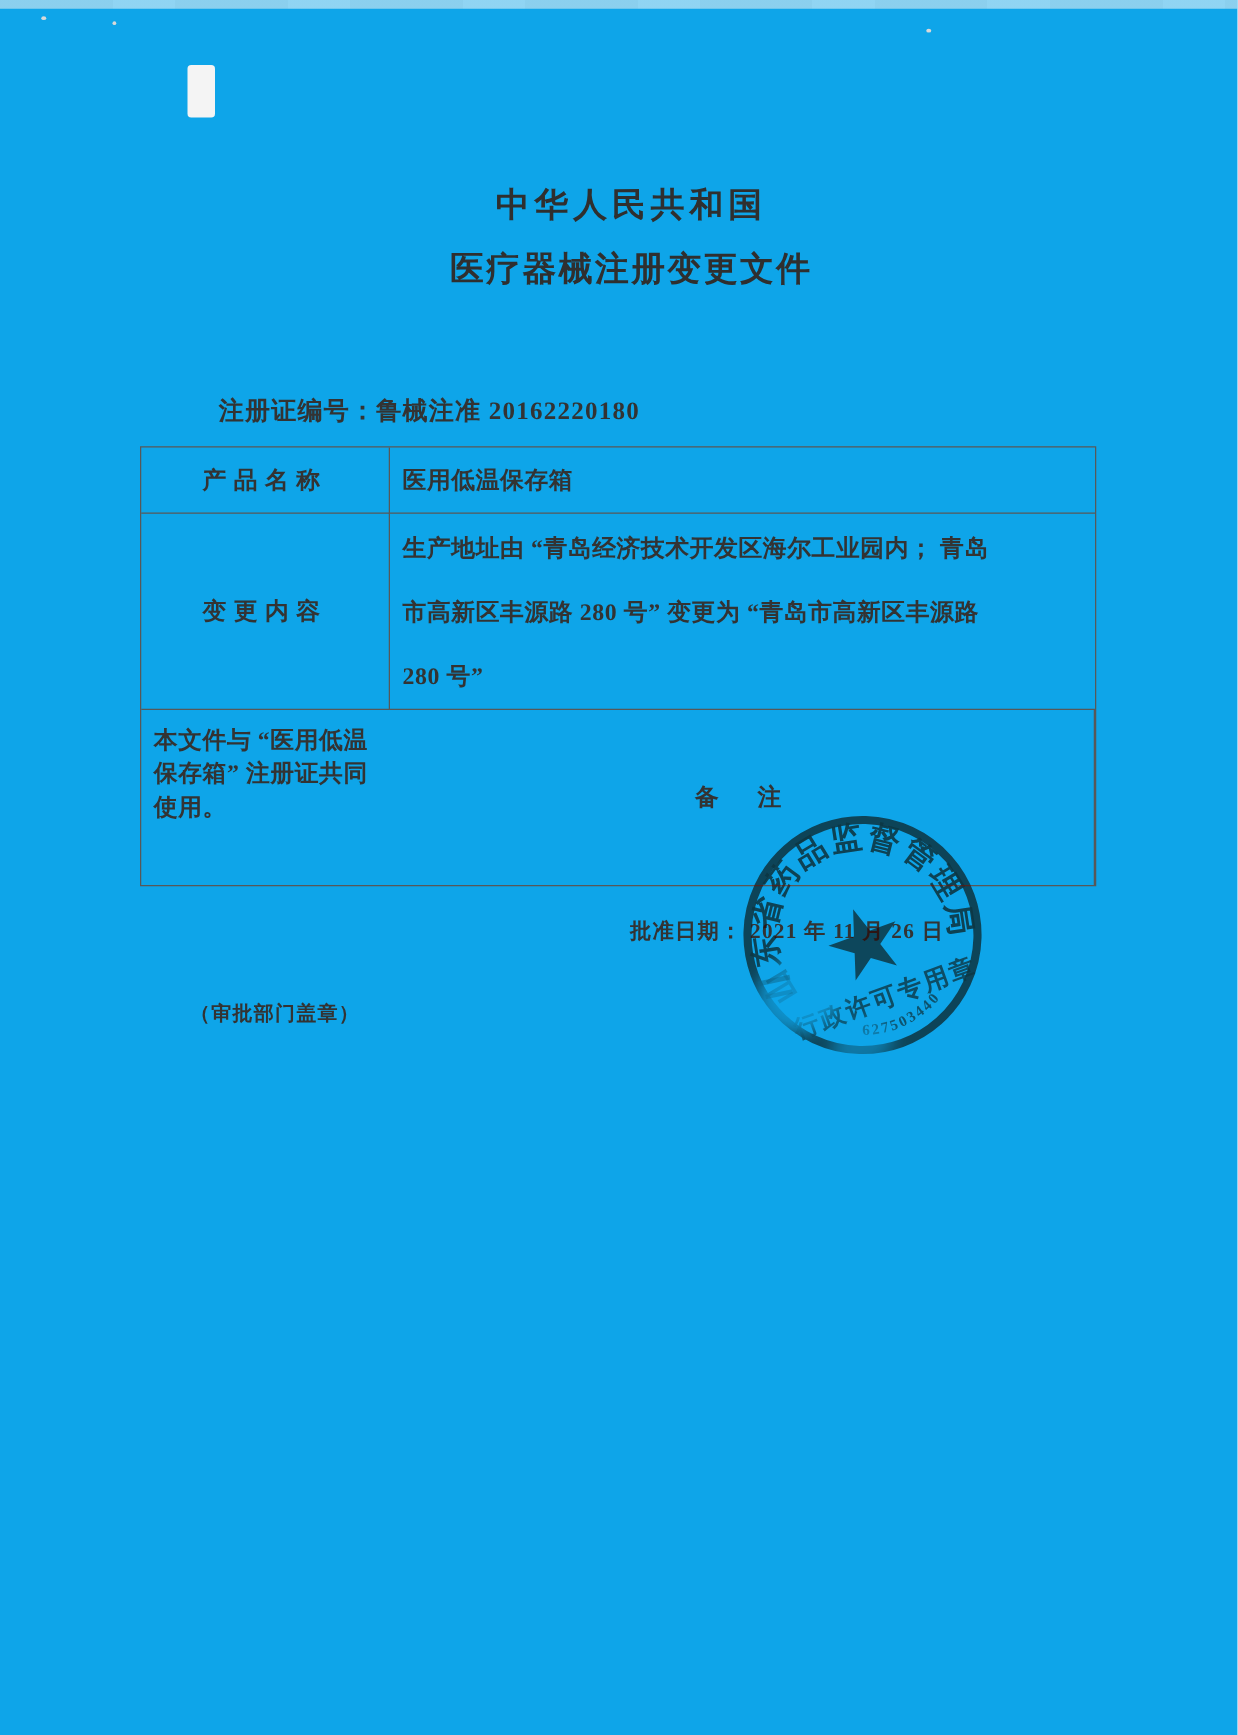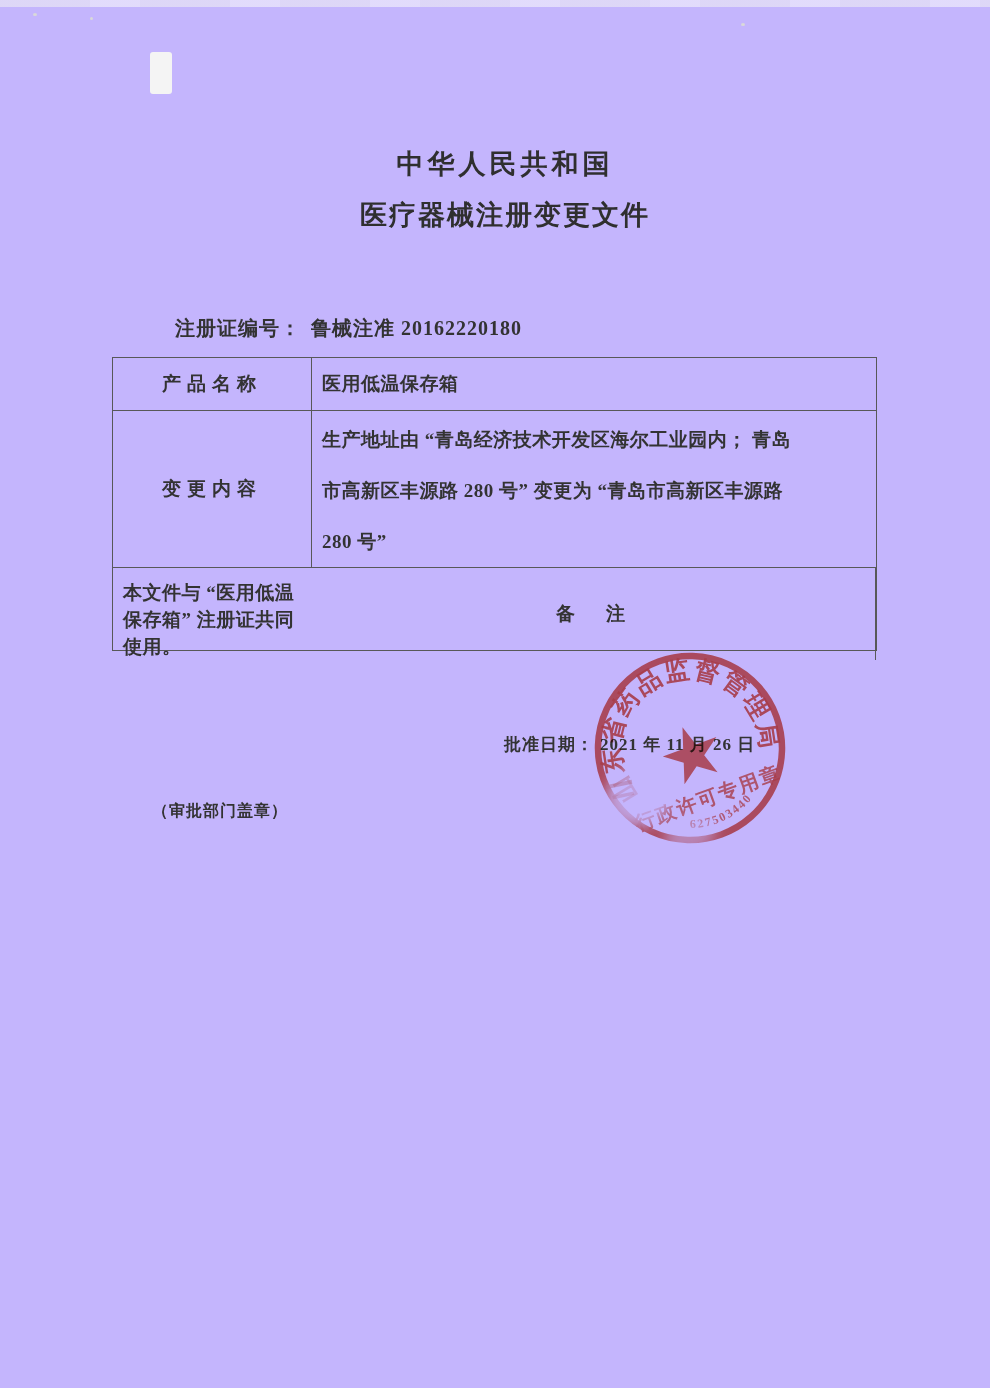--- a/index.html
+++ b/index.html
@@ -1,36 +1,36 @@
 <!DOCTYPE html>
 <html><head>
 <meta charset="utf-8">
 <style>
   html,body{margin:0;padding:0;}
   body{
     width:990px;height:1388px;background:#ffffff;position:relative;overflow:hidden;
     font-family:"Liberation Serif","DejaVu Serif",serif;color:#383838;
     -webkit-font-smoothing:antialiased;
   }
-  .page{position:absolute;inset:0;background:#c4b5fd;}
+  .page{position:absolute;inset:0;background:#0ea5e9;}
   .scan-band{position:absolute;left:0;top:0;width:990px;height:7px;
     background:repeating-linear-gradient(90deg,#f2f2f2 0 90px,#fbfbfb 90px 140px);
     opacity:.55;}
   .speck{position:absolute;background:#d9d9d9;border-radius:50%;}
   .smudge{position:absolute;background:#f4f4f4;border-radius:3px;}
 
   .title-wrap{position:absolute;left:10px;top:146px;width:990px;text-align:center;}
   .title-line1{font-size:27px;font-weight:700;letter-spacing:4px;color:#2f2f2f;}
   .title-line2{font-size:27px;font-weight:700;letter-spacing:2px;color:#2f2f2f;margin-top:15px;}
 
   .reg-line{position:absolute;left:175px;top:315px;font-size:20px;font-weight:600;
     letter-spacing:1px;color:#333;}
-  .reg-line .val{margin-left:10px;}
+  .reg-line .val{}
 
-  .doc-table{position:absolute;left:112px;top:357px;width:765px;height:294px;
+  .doc-table{position:absolute;left:112px;top:357px;width:765px;height:352px;
     border:1.8px solid #585858;box-sizing:border-box;display:grid;
     grid-template-columns:199px 1fr;grid-template-rows:53px 157px 1fr;background:transparent;}
   .cell{box-sizing:border-box;font-size:19px;color:#333;}
   .cell.label{border-right:1.8px solid #585858;display:flex;align-items:center;
     justify-content:center;letter-spacing:6px;font-weight:600;}
   .cell.hline{border-bottom:1.8px solid #585858;}
   .cell.value{padding-left:10px;padding-right:8px;font-weight:600;letter-spacing:.5px;}
   .cell.value.single{display:flex;align-items:center;}
   .cell.value.multi{padding-top:3px;line-height:51px;}
   .cell.value.topline{padding-top:11px;line-height:27px;}

